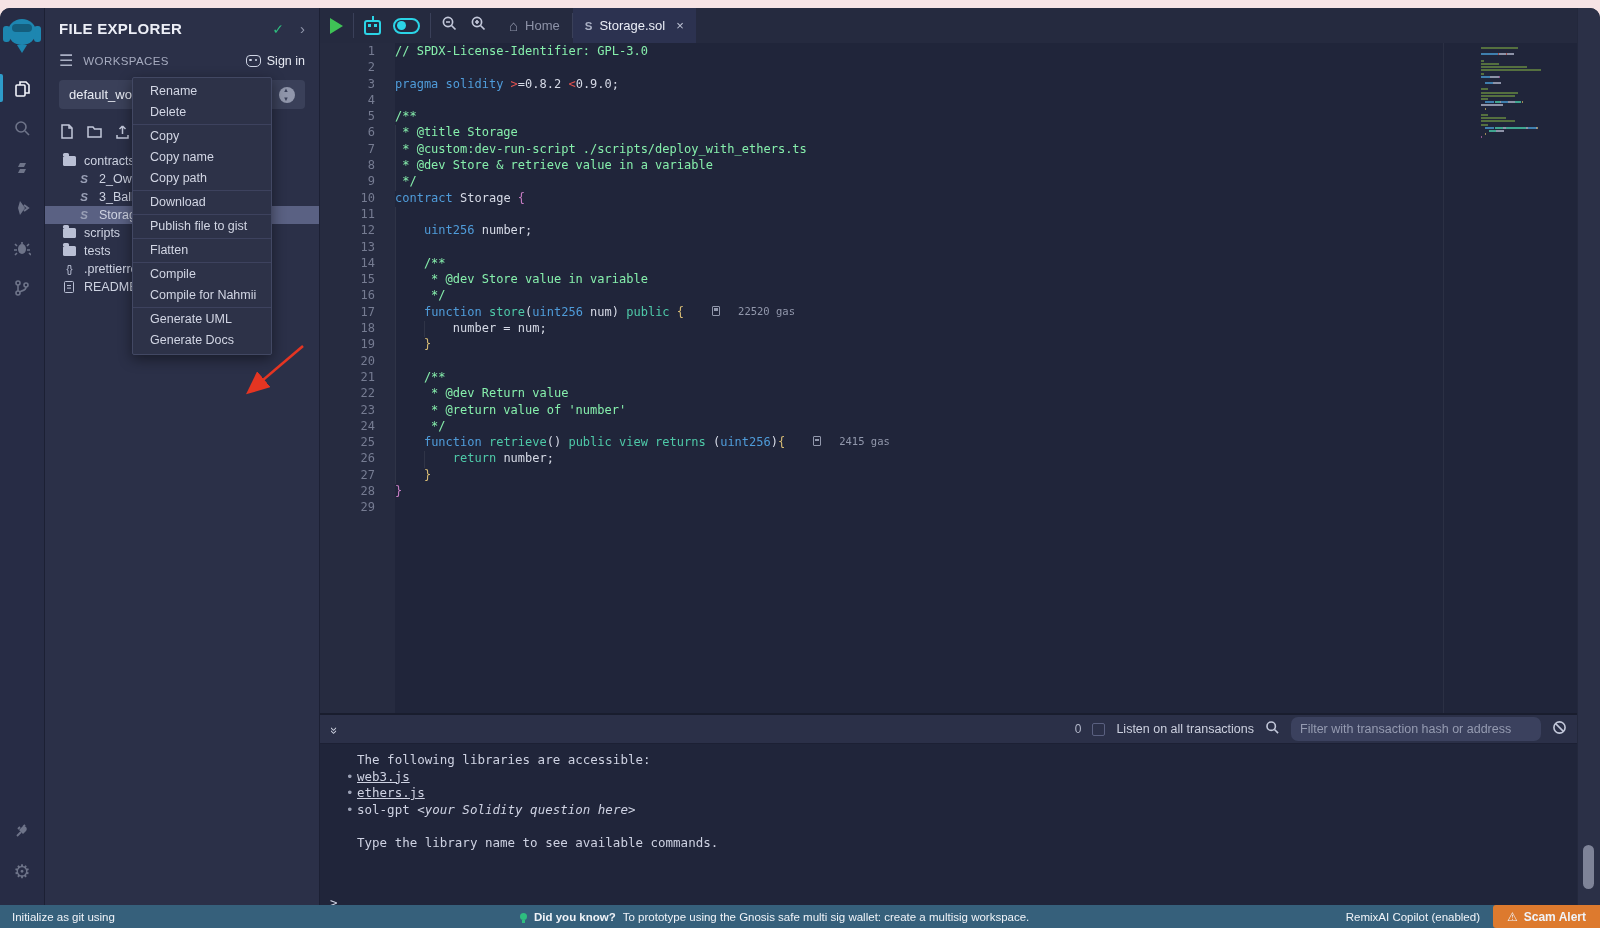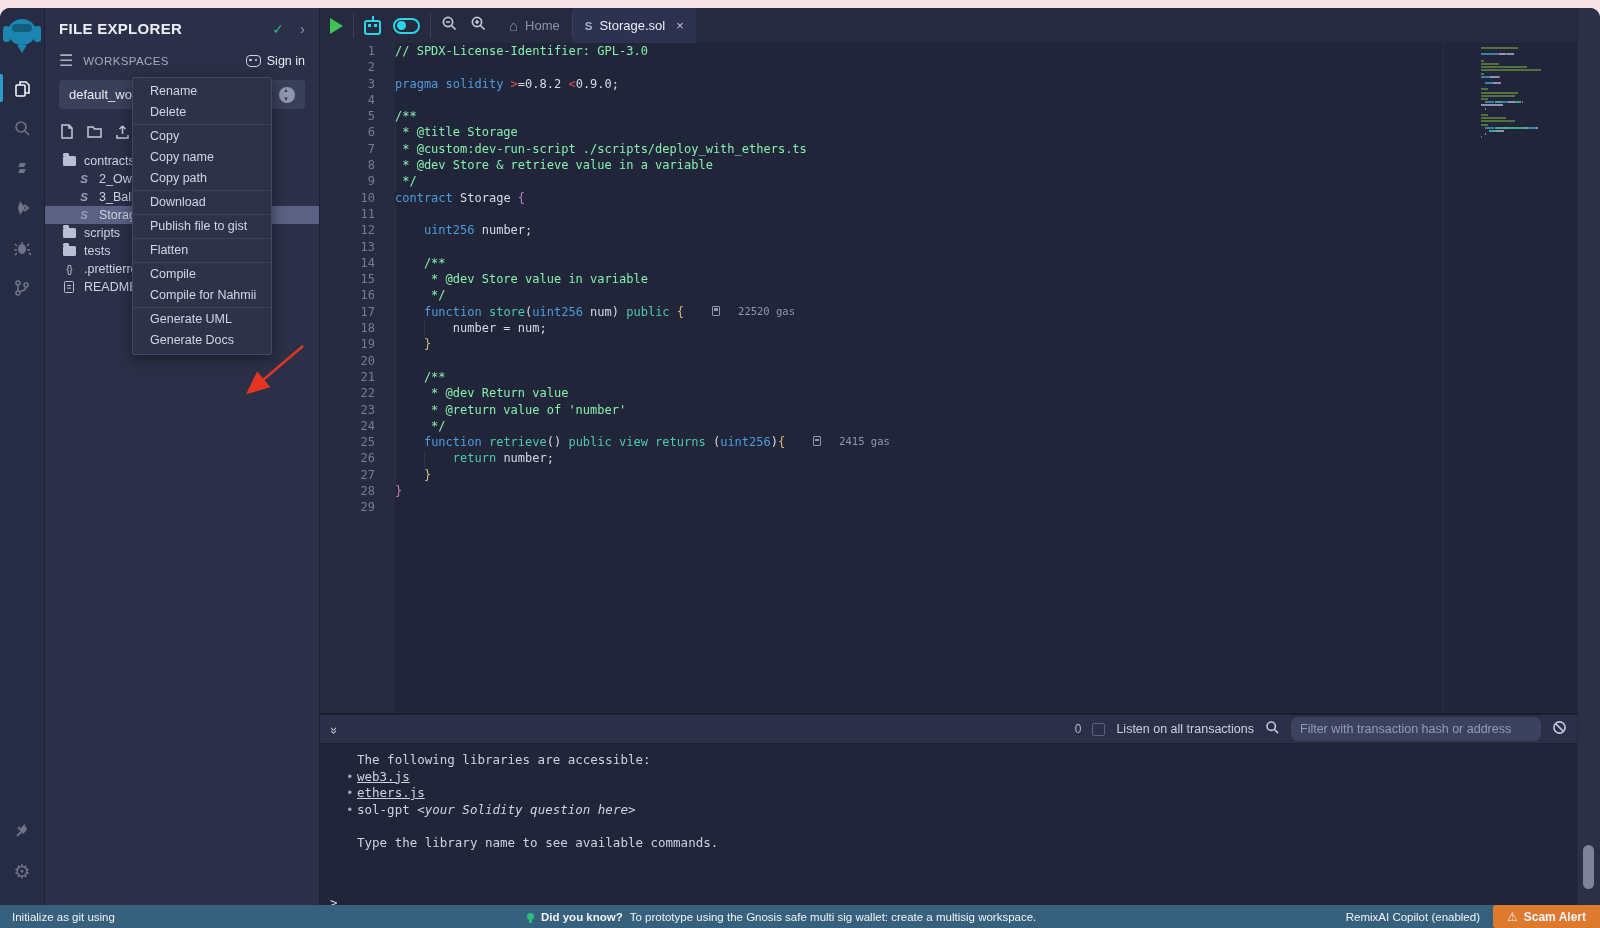--- a/index.html
+++ b/index.html
@@ -134,21 +134,21 @@
   .prompt { margin-top:44px; margin-left:-27px; height:16.5px; line-height:16.5px; }
 
   
   .track { width:23px; background:#2b3047; border-left:1px solid #23283c; position:relative; flex:none; }
   .thumb { position:absolute; left:5px; right:6px; top:837px; height:44px; border-radius:6px; background:#7e8398; }
 
   
   .statusbar { height:23px; background:#36607b; flex:none; position:relative;
     display:flex; align-items:center; font-size:11.5px; color:#f0f3f8; }
   .sb-left { margin-left:12px; }
-  .sb-tip { position:absolute; left:520px; display:flex; align-items:center; gap:7px;margin-left:7px; }
+  .sb-tip { position:absolute; left:520px; display:flex; align-items:center; gap:7px; }
   .bulb { width:7px; height:7px; border-radius:50%; background:#2ebd7f; position:relative; }
   .bulb::after { content:""; position:absolute; left:2px; top:7px; width:3px; height:3px; background:#2ebd7f; }
   .sb-tip b { font-weight:700; }
   .sb-copilot { position:absolute; right:120px; }
   .scam { position:absolute; right:0; top:0; bottom:0; width:107px; background:#dd7a2e;
     display:flex; align-items:center; justify-content:center; gap:6px; font-size:12px; font-weight:700;
     border-radius:3px 0 0 3px; }
   .scam .tri { font-size:12px; font-weight:400; }
 
   

